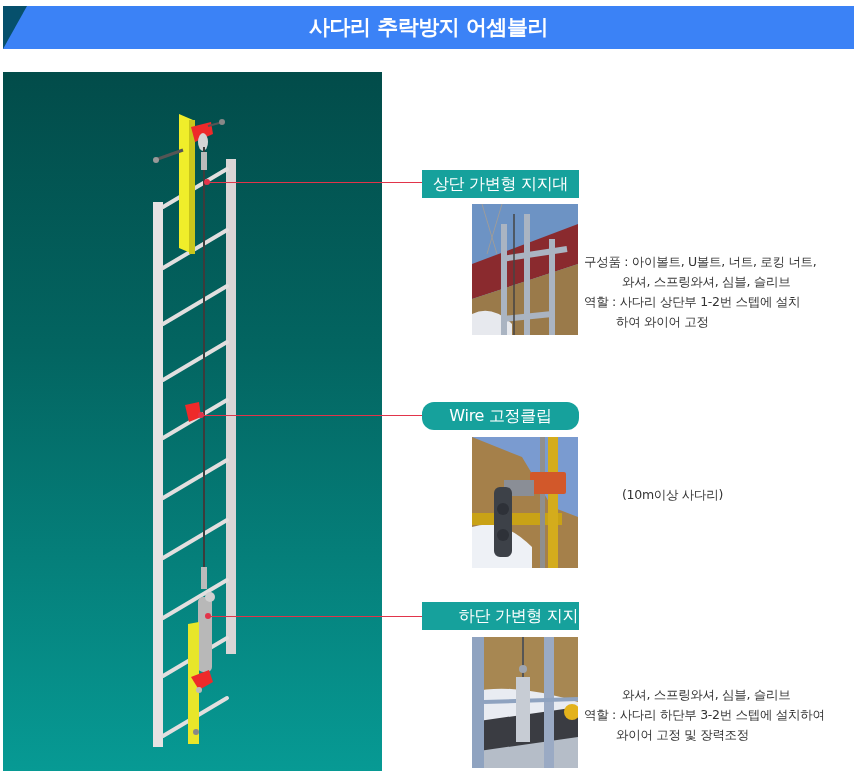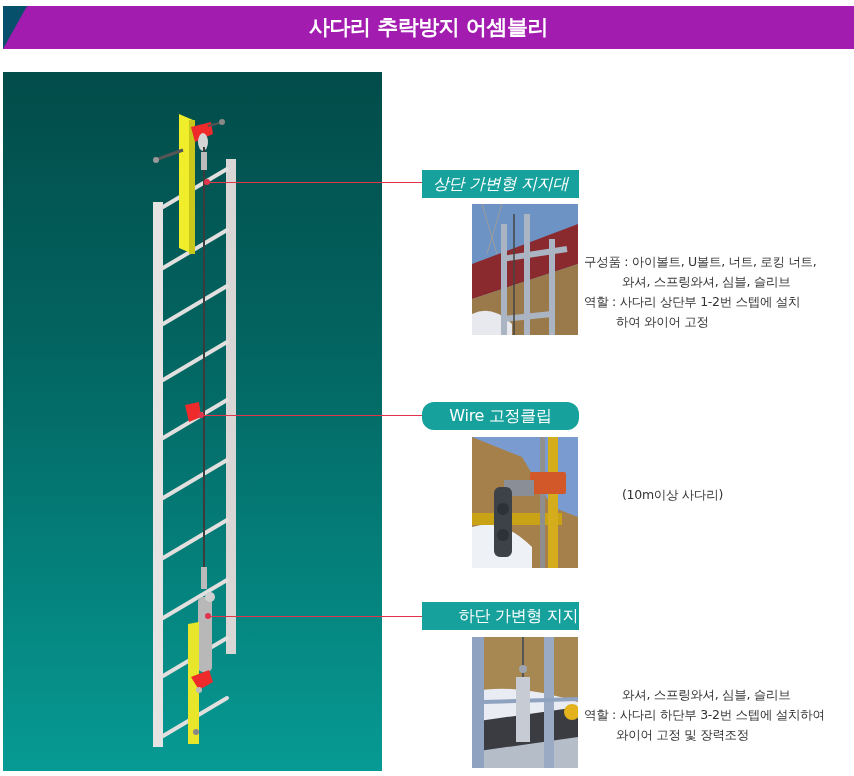--- a/index.html
+++ b/index.html
@@ -2,21 +2,21 @@
 <html><head>
 <meta charset="utf-8">
 <style>
   * { box-sizing: border-box; margin: 0; padding: 0; }
   body {
     width: 854px; height: 776px; background: #ffffff; position: relative; overflow: hidden;
     font-family: "DejaVu Sans", "Liberation Sans", sans-serif;
   }
   .header {
     position: absolute; left: 3px; top: 6px; width: 851px; height: 43px;
-    background: #a21caf;
+    background: #3b82f6;
   }
   .header .corner {
     position: absolute; left: 0; top: 0; width: 0; height: 0;
     border-top: 43px solid #06506c; border-right: 24px solid transparent;
   }
   .header .title {
     position: absolute; left: 0; right: 0; top: 0; height: 43px; line-height: 43px;
     text-align: center; color: #ffffff; font-size: 21px; font-weight: bold; letter-spacing: -0.5px;
   }
   .diagram {
@@ -87,21 +87,21 @@
     <circle cx="204" cy="110" r="3" fill="#e2344a"></circle>
     <circle cx="198" cy="343" r="3" fill="#e2344a"></circle>
     <circle cx="205" cy="544" r="3" fill="#e2344a"></circle>
   </svg>
 </div>
 
 <div class="callout-line" style="left:207px; top:182px; width:215px;"></div>
 <div class="callout-line" style="left:201px; top:415px; width:221px;"></div>
 <div class="callout-line" style="left:208px; top:616px; width:214px;"></div>
 
-<div class="label" style="left:422px; top:170px; width:157px;font-style:italic;">상단 가변형 지지대</div>
+<div class="label" style="left:422px; top:170px; width:157px;">상단 가변형 지지대</div>
 <div class="photo" style="left:472px; top:204px;">
   <svg width="106" height="131" viewBox="0 0 106 131">
     <rect width="106" height="131" fill="#6d93c4"></rect>
     <polygon points="0,60 106,20 106,60 0,95" fill="#8a2a2e"></polygon>
     <polygon points="0,95 106,60 106,131 0,131" fill="#9a7a4a"></polygon>
     <path d="M0,110 Q20,100 40,120 L40,131 L0,131 Z" fill="#e7e9ee"></path>
     <g stroke="#aab4c2" stroke-width="6">
       <line x1="32" y1="20" x2="32" y2="131"></line>
       <line x1="55" y1="10" x2="55" y2="131"></line>
       <line x1="80" y1="35" x2="80" y2="131"></line>

